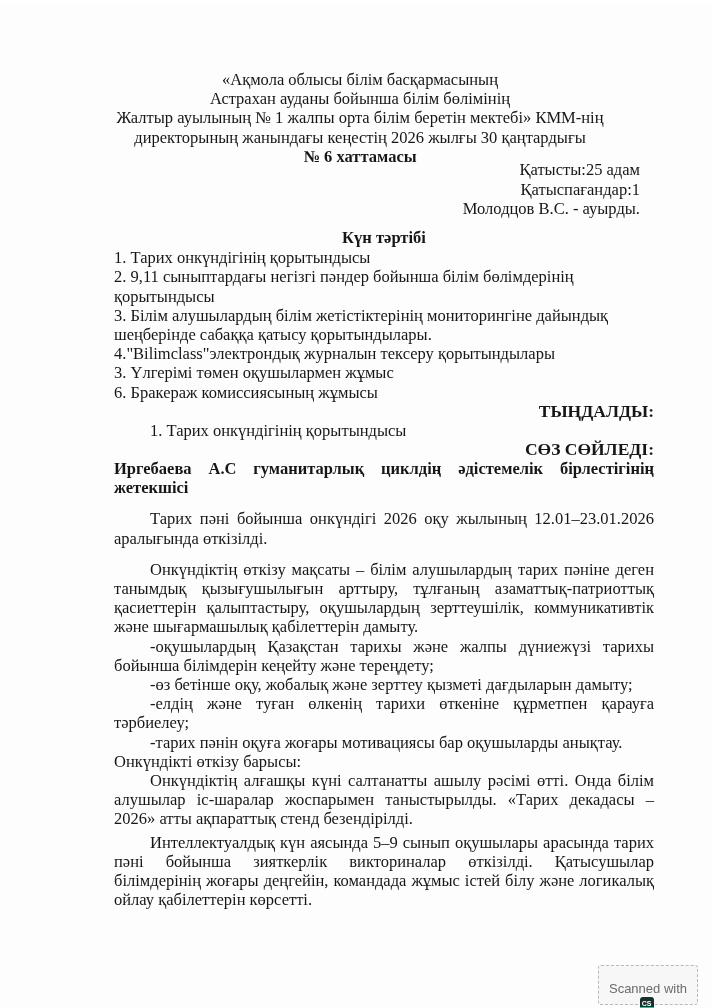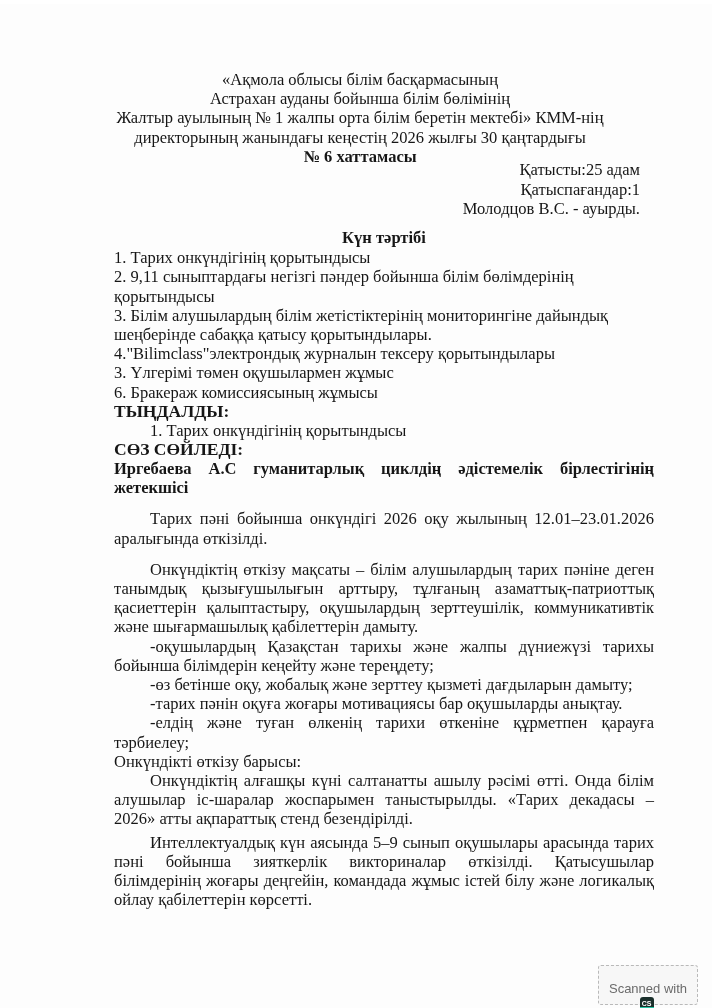--- a/index.html
+++ b/index.html
@@ -7,21 +7,21 @@
     width:712px; height:1008px; background:#ffffff; position:relative; overflow:hidden;
     font-family:"Liberation Serif", "DejaVu Serif", serif; color:#161616;
   }
   .page { position:absolute; left:0; top:4px; width:712px; height:1008px; background:#fdfdfd; }
   .header { position:absolute; left:100px; top:66px; width:520px; text-align:center; font-size:16.5px; line-height:19.2px; }
   .header .bold { font-weight:bold; }
   .attend { position:absolute; right:72px; top:156px; text-align:right; font-size:16.5px; line-height:19.6px; }
   .body { position:absolute; left:114px; top:224px; width:540px; font-size:16.5px; line-height:19.2px; }
   .center-bold { text-align:center; font-weight:bold; margin-bottom:1px; }
   .agenda-item { }
-  .section-head { font-weight:bold; font-size:17.5px; line-height:19px; }
+  .section-head { font-weight:bold; font-size:17.5px; line-height:19px;text-align:right; }
   .indent-item { padding-left:36px; }
   .para { text-indent:36px; text-align:justify; }
   .speaker { font-weight:bold; text-align:justify; word-spacing:12px; }
   .speaker2 { font-weight:bold; }
   .mt3 { margin-top:12px; }
   .mt4 { margin-top:4px; }
   .watermark {
     position:absolute; left:598px; top:961px; width:98px; height:38px;
     border:1px dashed #b9b9b9; border-radius:3px; background:#f7f7f7;
     font-family:"Liberation Sans", "DejaVu Sans", sans-serif; text-align:center;
@@ -67,22 +67,22 @@
 
     <div class="section-head">СӨЗ СӨЙЛЕДІ:</div>
     <div class="speaker" style="text-align-last:justify">Иргебаева А.С гуманитарлық циклдің әдістемелік бірлестігінің</div>
     <div class="speaker2">жетекшісі</div>
 
     <div class="para mt3">Тарих пәні бойынша онкүндігі 2026 оқу жылының 12.01–23.01.2026 аралығында өткізілді.</div>
     <div class="para mt3">Онкүндіктің өткізу мақсаты – білім алушылардың тарих пәніне деген танымдық қызығушылығын арттыру, тұлғаның азаматтық-патриоттық қасиеттерін қалыптастыру, оқушылардың зерттеушілік, коммуникативтік және шығармашылық қабілеттерін дамыту.</div>
 
     <div class="para">-оқушылардың Қазақстан тарихы және жалпы дүниежүзі тарихы бойынша білімдерін кеңейту және тереңдету;</div>
     <div class="para">-өз бетінше оқу, жобалық және зерттеу қызметі дағдыларын дамыту;</div>
+    <div class="para">-елдің және туған өлкенің тарихи өткеніне құрметпен қарауға тәрбиелеу;</div>
     <div class="para">-тарих пәнін оқуға жоғары мотивациясы бар оқушыларды анықтау.</div>
-    <div class="para">-елдің және туған өлкенің тарихи өткеніне құрметпен қарауға тәрбиелеу;</div>
 
     <div>Онкүндікті өткізу барысы:</div>
     <div class="para">Онкүндіктің  алғашқы күні салтанатты ашылу рәсімі өтті. Онда білім алушылар іс-шаралар жоспарымен таныстырылды. «Тарих декадасы – 2026» атты ақпараттық стенд безендірілді.</div>
     <div class="para mt4">Интеллектуалдық күн аясында 5–9 сынып оқушылары арасында тарих пәні бойынша зияткерлік викториналар өткізілді. Қатысушылар білімдерінің жоғары деңгейін, командада жұмыс істей білу және логикалық ойлау қабілеттерін көрсетті.</div>
   </div>
 
   <div class="watermark">
     <div class="wm-top">Scanned with</div>
     <div class="wm-bottom">
       <div class="cs-logo">CS</div>

